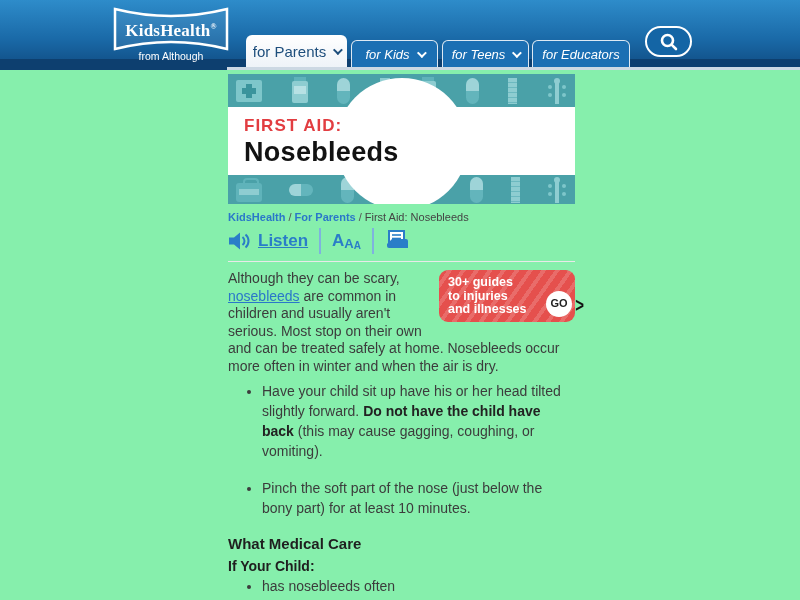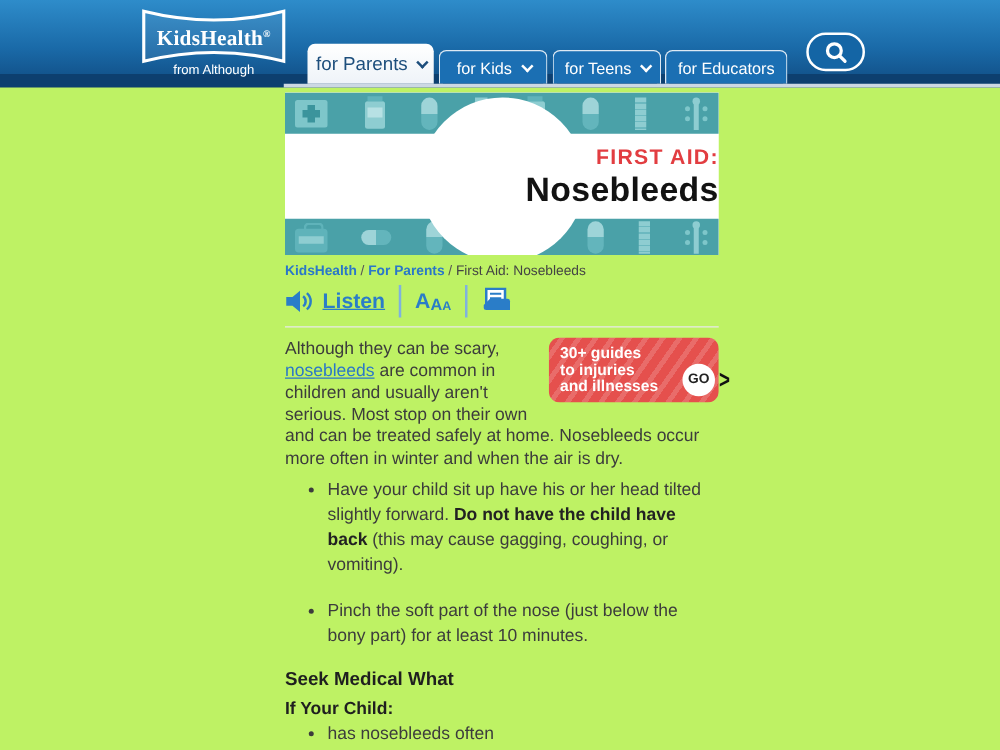--- a/index.html
+++ b/index.html
@@ -1,37 +1,37 @@
 <!DOCTYPE html>
 <html><head>
 <meta charset="utf-8">
 <style>
   * { margin:0; padding:0; box-sizing:border-box; }
   body { font-family:"Liberation Sans", sans-serif; background:#fff; }
-  #page { position:relative; width:800px; height:600px; overflow:hidden; background:#bef264; }
+  #page { position:relative; width:800px; height:600px; overflow:hidden; background:#86efac; }
 
   
   .site-header { position:relative; width:800px; height:70px;
     background:linear-gradient(180deg,#2e8cca 0%, #1a6aa8 55%, #13558e 85%, #0d3f6f 85%); }
   .tab-underline { position:absolute; left:227px; right:0; bottom:0; height:3px; background:#ccd8e3; }
 
   .logo { position:absolute; left:112px; top:6px; width:118px; height:60px; cursor:pointer; }
   .logo svg { display:block; }
   .logo-text { position:absolute; top:15px; left:0; width:118px; text-align:center;
     font-family:"Liberation Serif", serif; font-weight:bold; font-size:17px; color:#fff; letter-spacing:.2px; }
   .logo-text sup { font-size:8px; }
   .logo-tagline { position:absolute; top:44px; left:0; width:118px; text-align:center;
     font-size:10.5px; color:#fff; }
 
   .tab { position:absolute; display:flex; align-items:center; justify-content:center;
     border-radius:6px 6px 0 0; cursor:pointer; white-space:nowrap; }
   .tab-active { left:246px; bottom:3px; width:101px; height:32px;
     background:linear-gradient(#ffffff,#eef3f8); color:#1d4e7c; font-size:15px; }
   .tab-blue { bottom:3px; height:27px; background:#1b6fb3; border:1px solid rgba(255,255,255,.85);
-    border-bottom:none; color:#fff; font-size:13px; }
+    border-bottom:none; color:#fff; font-size:13px;font-style:italic; }
   .tab-kids { left:351px; width:87px; }
   .tab-teens { left:442px; width:87px; }
   .tab-edu { left:532px; width:98px; }
   .chev { display:inline-block; width:7px; height:7px; border-right:2px solid currentColor;
     border-bottom:2px solid currentColor; transform:rotate(45deg) translateY(-2px); margin-left:7px; }
 
   .search-btn { position:absolute; left:645px; top:26px; width:47px; height:31px;
     border:2px solid #fff; border-radius:16px; background:#1465a5; display:flex;
     align-items:center; justify-content:center; cursor:pointer; }
 
@@ -39,21 +39,21 @@
   .content { position:absolute; left:228px; top:74px; width:347px; }
 
   
   .banner { position:relative; width:347px; height:130px; overflow:hidden; background:#fff; }
   .strip { position:absolute; left:0; right:0; background:#4aa1a8; display:flex;
     justify-content:space-between; align-items:center; padding:0 8px; z-index:0; }
   .strip-top { top:0; height:33px; }
   .strip-bottom { bottom:0; height:29px; }
   .banner-circle { position:absolute; left:50%; top:4px; width:132px; height:132px;
     margin-left:-66px; border-radius:50%; background:#fff; z-index:1; }
-  .banner-title { position:absolute; left:3px; right:0; top:42px; text-align:right; z-index:2; }
+  .banner-title { position:absolute; left:16px; right:0; top:42px; text-align:left; z-index:2; }
   .banner-title .l1 { font-size:17px; font-weight:800; color:#e23d41; letter-spacing:1px; }
   .banner-title .l2 { font-size:27px; font-weight:800; color:#121212; margin-top:1px; letter-spacing:.3px; }
 
   .ic { position:relative; flex:none; }
   .i-kit { width:26px; height:22px; background:#7ec6ca; border-radius:2px; }
   .i-kit::before { content:""; position:absolute; left:10px; top:4px; width:6px; height:14px; background:#3b949c; }
   .i-kit::after  { content:""; position:absolute; left:6px; top:8px; width:14px; height:6px; background:#3b949c; }
   .i-bottle { width:16px; height:22px; background:#8ecdd1; border-radius:2px; margin-top:3px; }
   .i-bottle::before { content:""; position:absolute; left:2px; top:-4px; width:12px; height:4px; background:#5fb3ba; }
   .i-bottle::after  { content:""; position:absolute; left:2px; top:5px; width:12px; height:8px; background:#b7e1e4; }
@@ -224,21 +224,21 @@
       <span>Although they can be scary, </span><a>nosebleeds</a><span> are common in children and usually aren't serious. Most stop on their own and can be treated safely at home. Nosebleeds occur more often in winter and when the air is dry.</span>
     </div>
 
     <ul class="list1">
       <li>
         <span>Have your child sit up have his or her head tilted slightly forward. </span><b>Do not have the child have back</b><span> (this may cause gagging, coughing, or vomiting).</span>
       </li>
       <li>Pinch the soft part of the nose (just below the bony part) for at least 10 minutes.</li>
     </ul>
 
-    <div class="h2 seek-heading">Seek Medical What</div>
+    <div class="h2 seek-heading">What Medical Care</div>
     <div class="sub-h">If Your Child:</div>
     <ul class="list2">
       <li>has nosebleeds often</li>
 
     </ul>
 
   </div>
 </div>
 
 </body></html>

